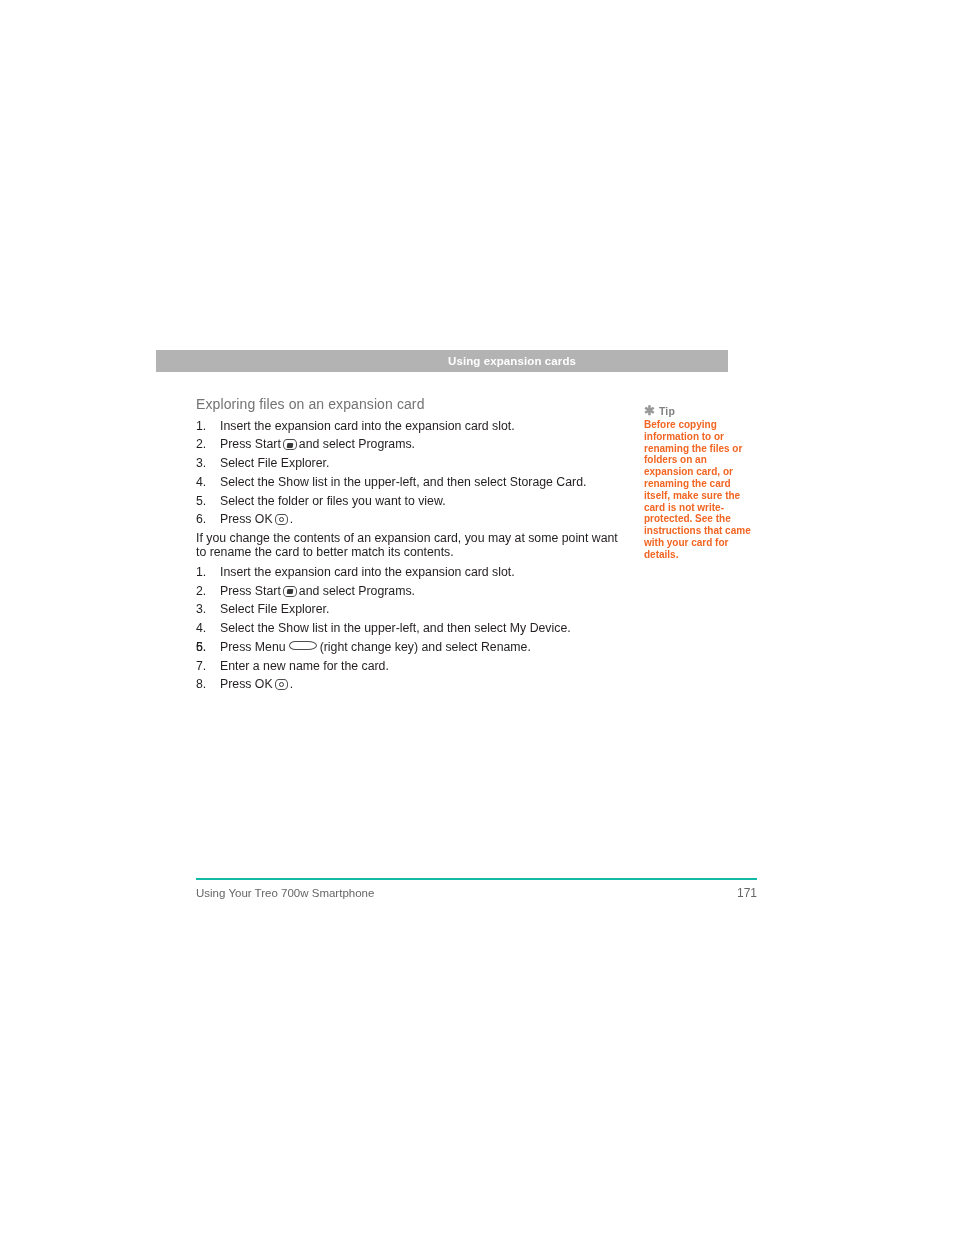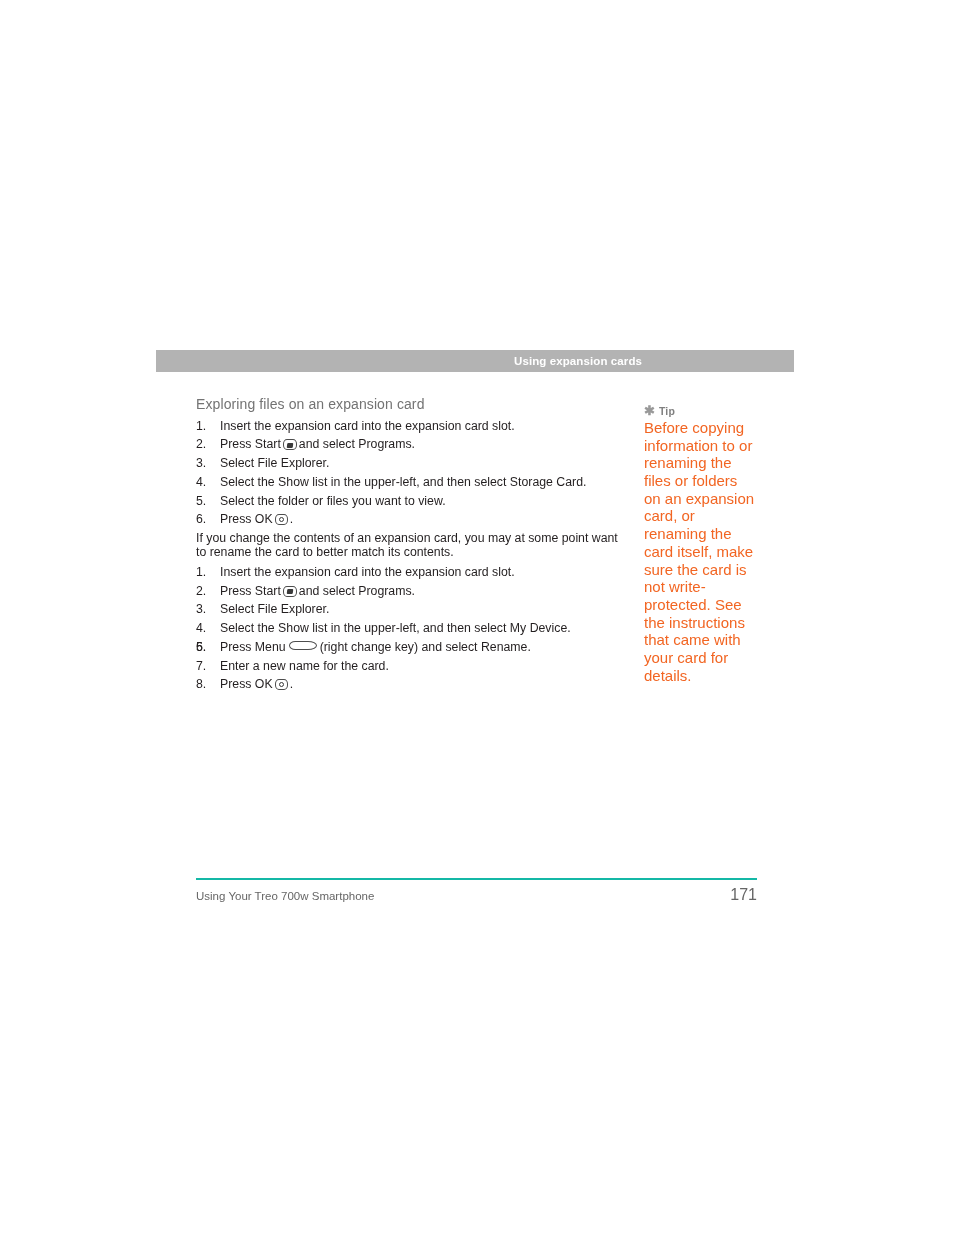--- a/index.html
+++ b/index.html
@@ -13,21 +13,21 @@
     position: relative;
     font-family: "Liberation Sans", sans-serif;
     -webkit-font-smoothing: antialiased;
   }
 
   
   .header-bar {
     position: absolute;
     left: 156px;
     top: 350px;
-    width: 638px;
+    width: 572px;
     height: 22px;
     background: #b3b3b3;
     display: flex;
     align-items: center;
     justify-content: flex-end;
   }
   .header-bar .hdr-title {
     color: #ffffff;
     font-size: 11.5px;
     font-weight: bold;
@@ -169,43 +169,43 @@
     font-weight: bold;
   }
   .tip-label {
     color: #808080;
     font-size: 10.5px;
     font-weight: bold;
     letter-spacing: 0.2px;
   }
   .tip-body {
     color: #f26522;
-    font-size: 15px;
+    font-size: 10px;
     line-height: 1.18;
-    font-weight: normal;
+    font-weight: bold;
   }
 
   
   .footer {
     position: absolute;
     left: 196px;
     top: 878px;
     width: 561px;
     border-top: 2px solid #14b8a6;
     padding-top: 6px;
     display: flex;
     align-items: baseline;
     justify-content: space-between;
   }
   .footer .foot-left {
     font-size: 11.5px;
     color: #666666;
   }
   .footer .foot-right {
-    font-size: 16px;
+    font-size: 12px;
     color: #666666;
   }
 </style>
 </head>
 <body>
 
 <div class="header-bar">
   <span class="hdr-title">Using expansion cards</span>
   <span class="hdr-chapter">CHAPTER 8</span>
 </div>

